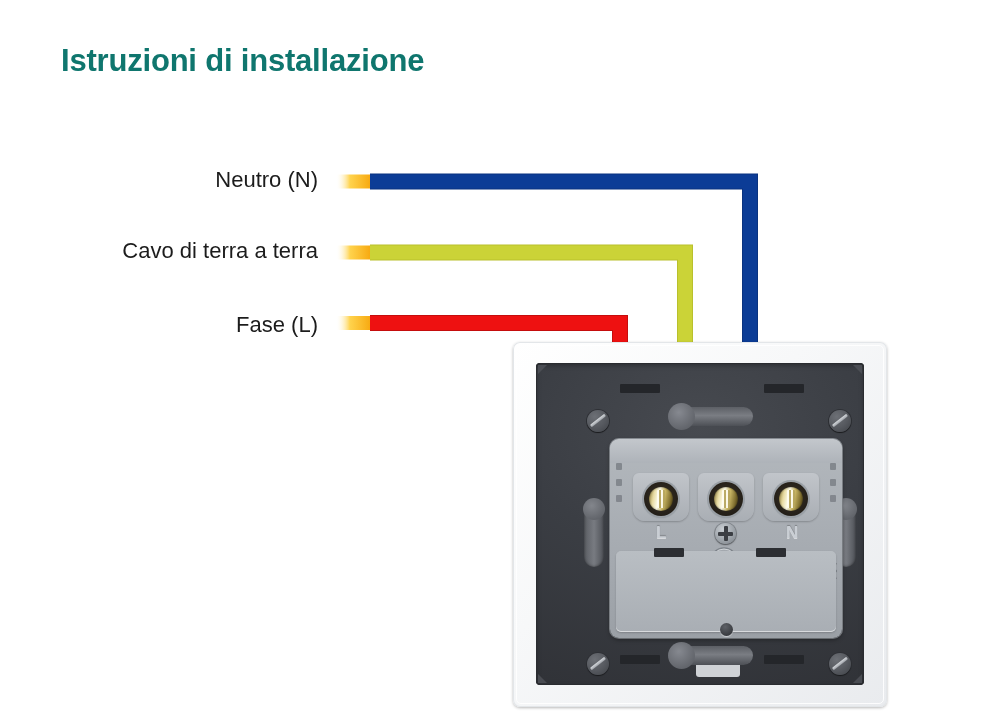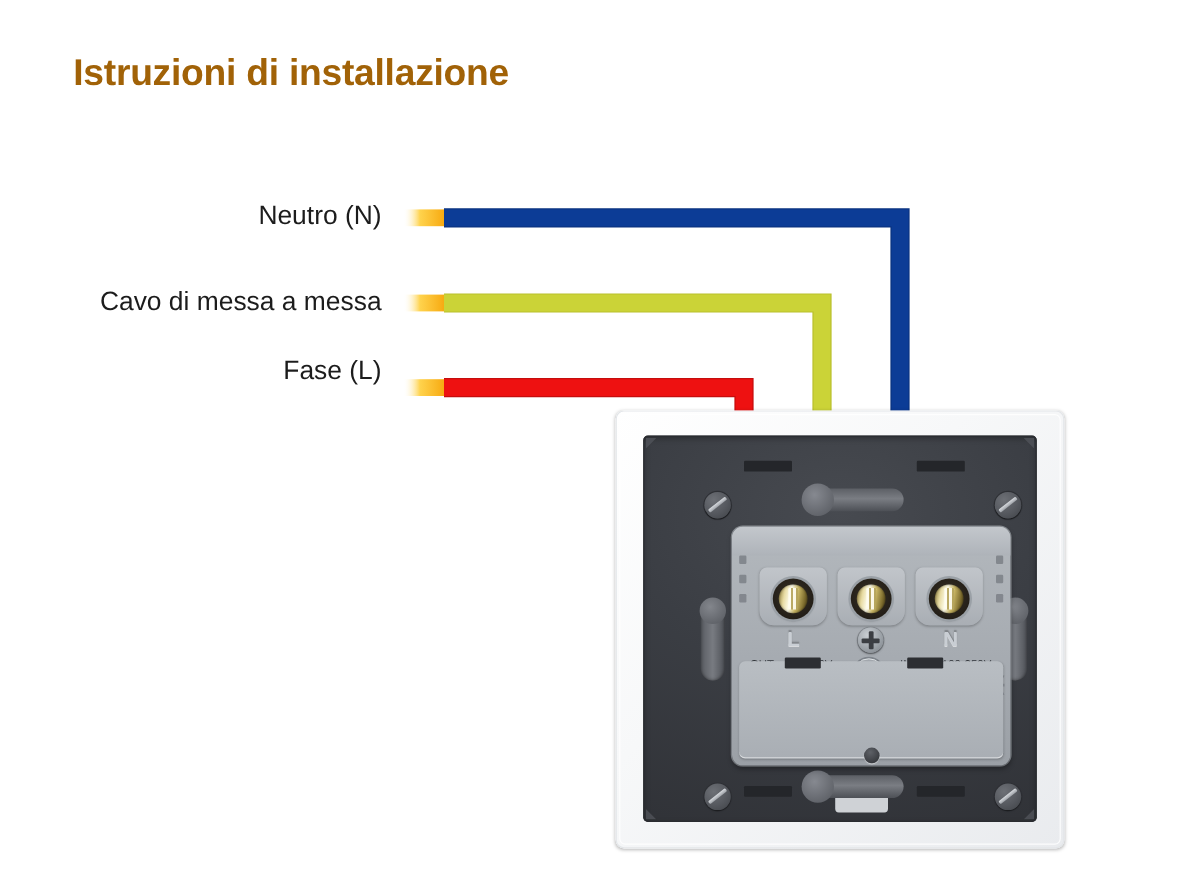--- a/index.html
+++ b/index.html
@@ -9,39 +9,39 @@
     font-family:"Liberation Sans", sans-serif;
     overflow:hidden;
     position:relative;
   }
   #stage{position:absolute;left:0;top:0;width:1000px;height:726px;}
 
   
   .title{
     position:absolute;left:61px;top:43px;
     font-size:31px;font-weight:bold;
-    color:#a16207;letter-spacing:-0.2px;
+    color:#0f766e;letter-spacing:-0.2px;
     white-space:nowrap;
   }
   .subtitle{
     position:absolute;left:62px;top:92px;
     font-size:24px;font-weight:300;
     color:#1c1c1c;letter-spacing:0.1px;
     white-space:nowrap;
   }
 
   
   .wlabel{
     position:absolute;
     font-size:22px;font-weight:300;
     color:#1c1c1c;white-space:nowrap;
   }
   #label-n{right:682px;top:167px;}
   #label-e{right:682px;top:238px;}
-  #label-l{right:682px;top:296px;}
+  #label-l{right:682px;top:312px;}
 
   
   #wires{position:absolute;left:0;top:0;width:1000px;height:726px;}
 
   
   #socket{
     position:absolute;left:513px;top:342px;
     width:374px;height:365px;
   }
   .glass{
@@ -210,21 +210,21 @@
   .cemark{position:absolute;left:196px;top:122px;width:34px;height:20px;}
 </style>
 </head>
 <body>
 
 <div id="stage">
 
   <div class="title">Istruzioni di installazione</div>
 
   <div class="wlabel" id="label-n">Neutro (N)</div>
-  <div class="wlabel" id="label-e">Cavo di messa a messa</div>
+  <div class="wlabel" id="label-e">Cavo di terra a terra</div>
   <div class="wlabel" id="label-l">Fase (L)</div>
 
   <svg id="wires" viewBox="0 0 1000 726">
     <defs>
       <linearGradient id="tipGrad" x1="0" y1="0" x2="1" y2="0">
         <stop offset="0%" stop-color="#ffffff" stop-opacity="0"></stop>
         <stop offset="35%" stop-color="#ffd34d"></stop>
         <stop offset="100%" stop-color="#f59e00"></stop>
       </linearGradient>
       <linearGradient id="tipGradV" x1="0" y1="0" x2="0" y2="1">

